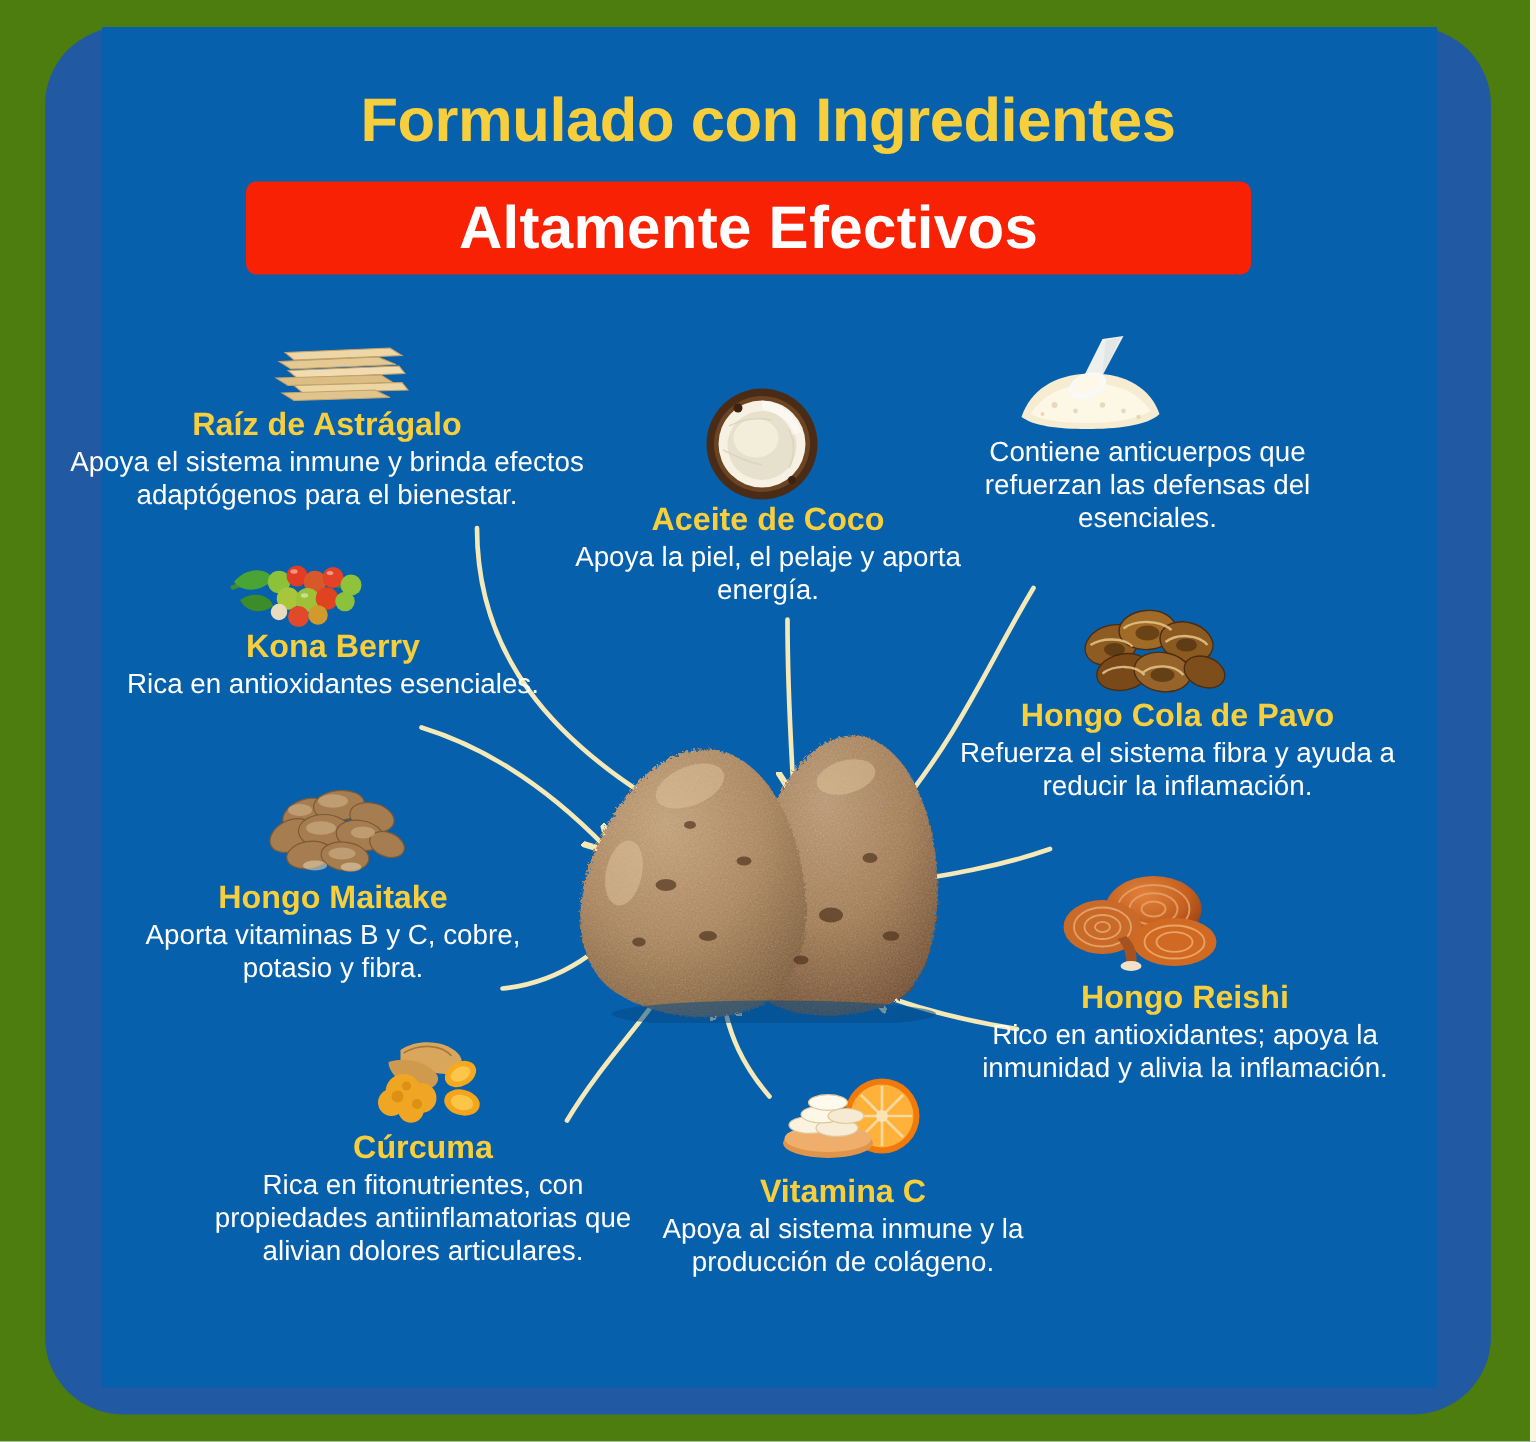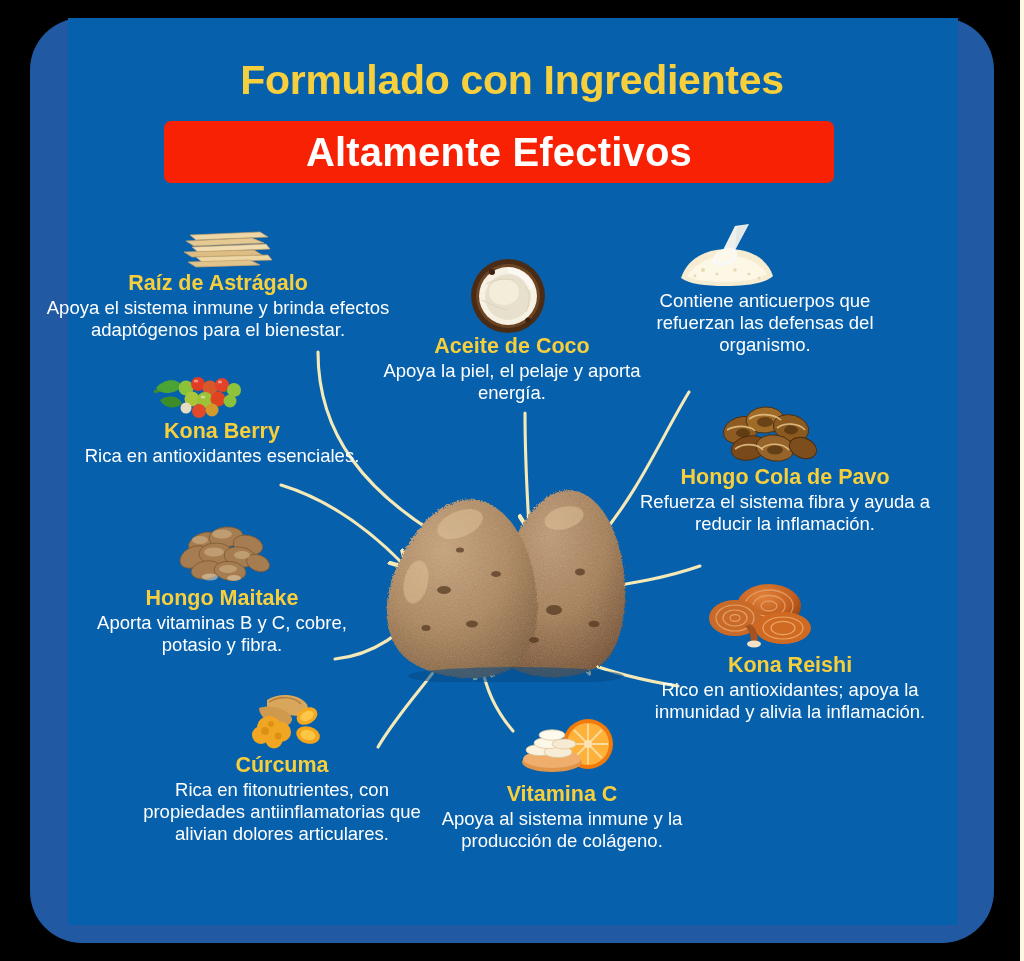--- a/index.html
+++ b/index.html
@@ -2,21 +2,21 @@
 <html><head>
 <meta charset="utf-8">
 <style>
   * { box-sizing: border-box; margin: 0; padding: 0; }
   html, body {
     width: 1024px; height: 961px;
     background: #fdf6e0;
     font-family: "Liberation Sans", sans-serif;
     overflow: hidden;
   }
-  #root { position: relative; width: 1020px; height: 961px; background: #000000; }
+  #root { position: relative; width: 1020px; height: 961px; background: #4d7c0f; }
 
   
   .outer-panel {
     position: absolute; left: 30px; top: 18px;
     width: 964px; height: 925px;
     background: #2259a3;
     border-radius: 52px;
   }
   .inner-panel {
     position: absolute; left: 68px; top: 18px;
@@ -426,26 +426,26 @@
     <h3>Vitamina C</h3>
     <p>Apoya al sistema inmune y la producción de colágeno.</p>
   </div>
 
   <div class="item" id="it-coco">
     <h3>Aceite de Coco</h3>
     <p>Apoya la piel, el pelaje y aporta energía.</p>
   </div>
 
   <div class="item" id="it-calostro">
-    <p>Contiene anticuerpos que refuerzan las defensas del organismo.</p>
+    <p>Contiene anticuerpos que refuerzan las defensas del esenciales.</p>
   </div>
 
   <div class="item" id="it-colapavo">
     <h3>Hongo Cola de Pavo</h3>
     <p>Refuerza el sistema fibra y ayuda a reducir la inflamación.</p>
   </div>
 
   <div class="item" id="it-reishi">
-    <h3>Kona Reishi</h3>
+    <h3>Hongo Reishi</h3>
     <p>Rico en antioxidantes; apoya la inmunidad y alivia la inflamación.</p>
   </div>
 
 </div>
 
 </body></html>

